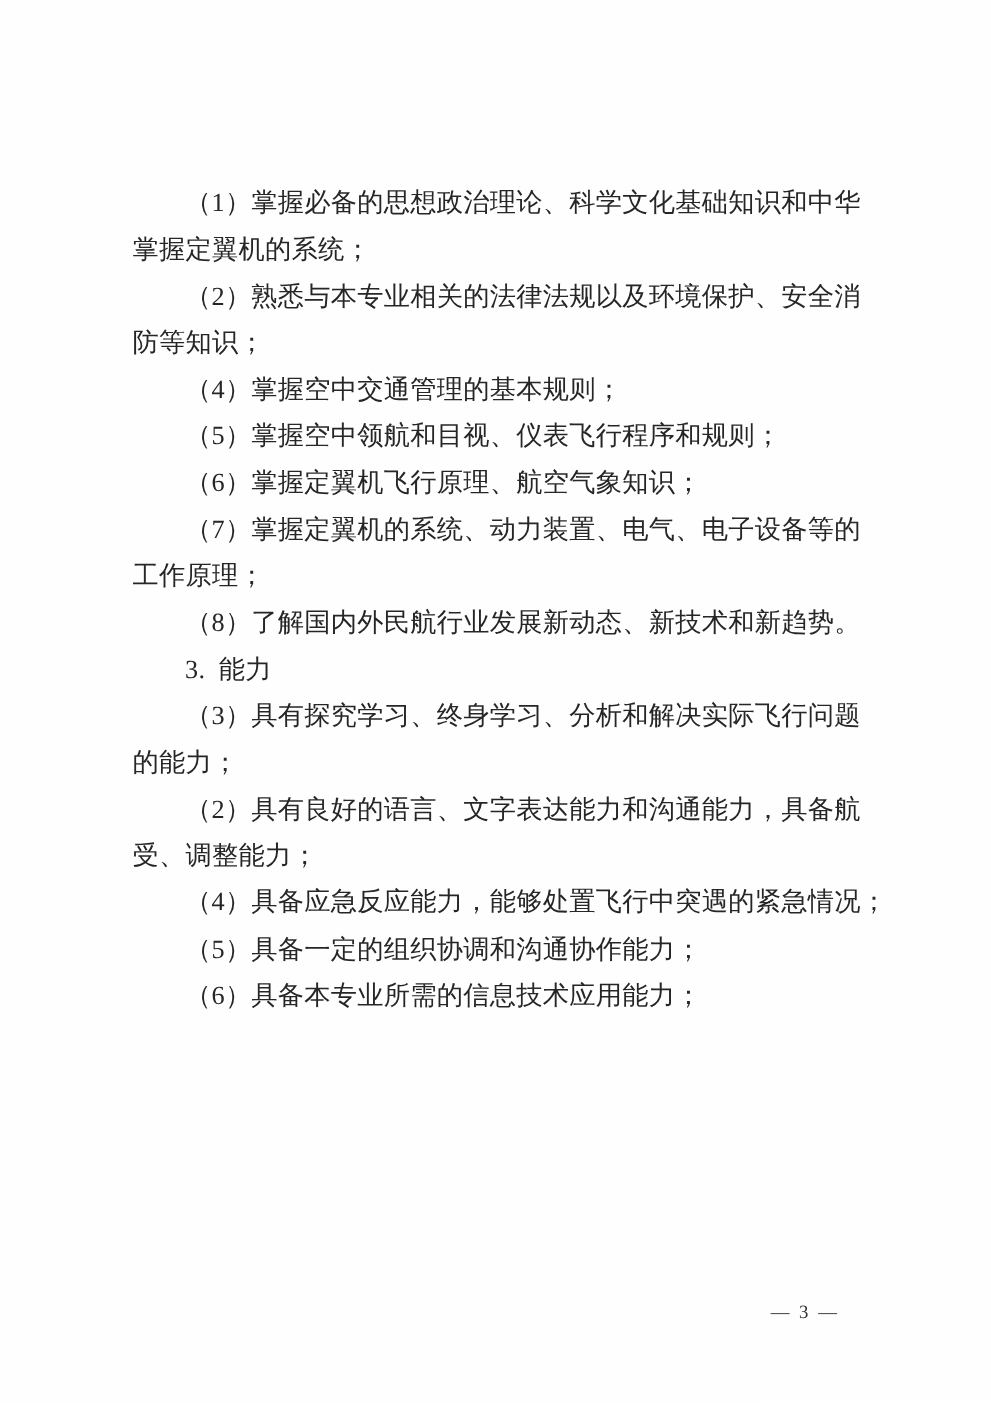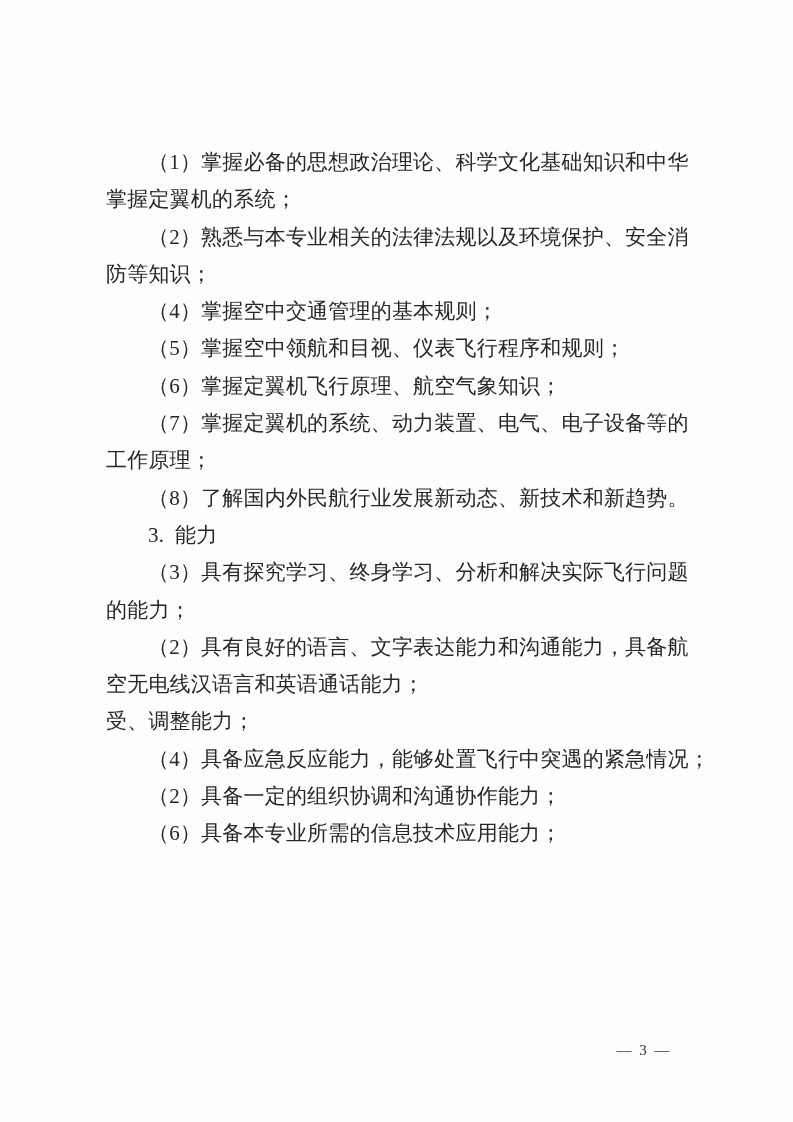--- a/index.html
+++ b/index.html
@@ -55,21 +55,20 @@
     <div class="line indent">（4）掌握空中交通管理的基本规则；</div>
     <div class="line indent">（5）掌握空中领航和目视、仪表飞行程序和规则；</div>
     <div class="line indent">（6）掌握定翼机飞行原理、航空气象知识；</div>
     <div class="line indent">（7）掌握定翼机的系统、动力装置、电气、电子设备等的</div>
     <div class="line">工作原理；</div>
     <div class="line indent">（8）了解国内外民航行业发展新动态、新技术和新趋势。</div>
     <div class="line indent">3.  能力</div>
     <div class="line indent">（3）具有探究学习、终身学习、分析和解决实际飞行问题</div>
     <div class="line">的能力；</div>
     <div class="line indent">（2）具有良好的语言、文字表达能力和沟通能力，具备航</div>
-    <div class="line">空无电线汉语言和英语通话能力；</div>
     <div class="line">受、调整能力；</div>
     <div class="line indent">（4）具备应急反应能力，能够处置飞行中突遇的紧急情况；</div>
-    <div class="line indent">（2）具备一定的组织协调和沟通协作能力；</div>
+    <div class="line indent">（5）具备一定的组织协调和沟通协作能力；</div>
     <div class="line indent">（6）具备本专业所需的信息技术应用能力；</div>
   </div>
 
   <div class="footer">— 3 —</div>
 </div>
 
 </body></html>

